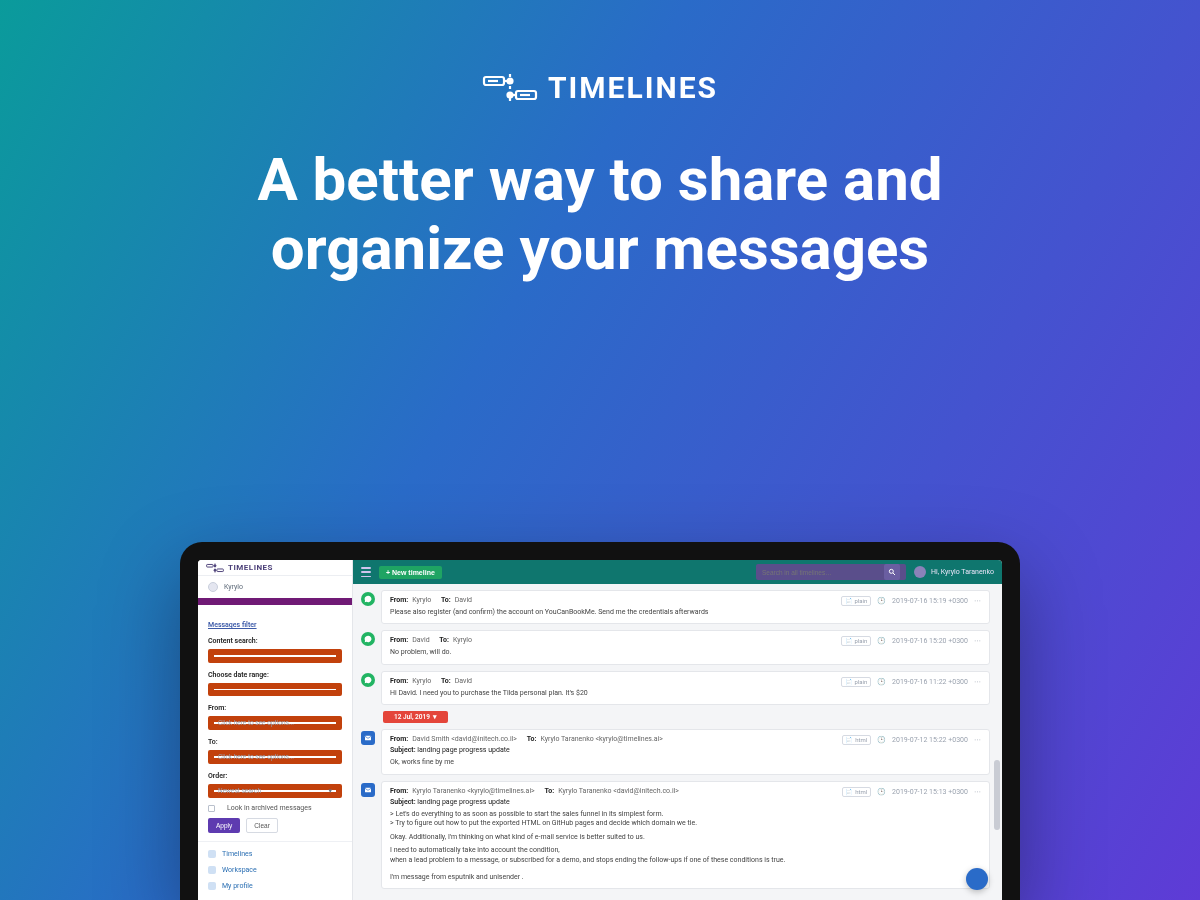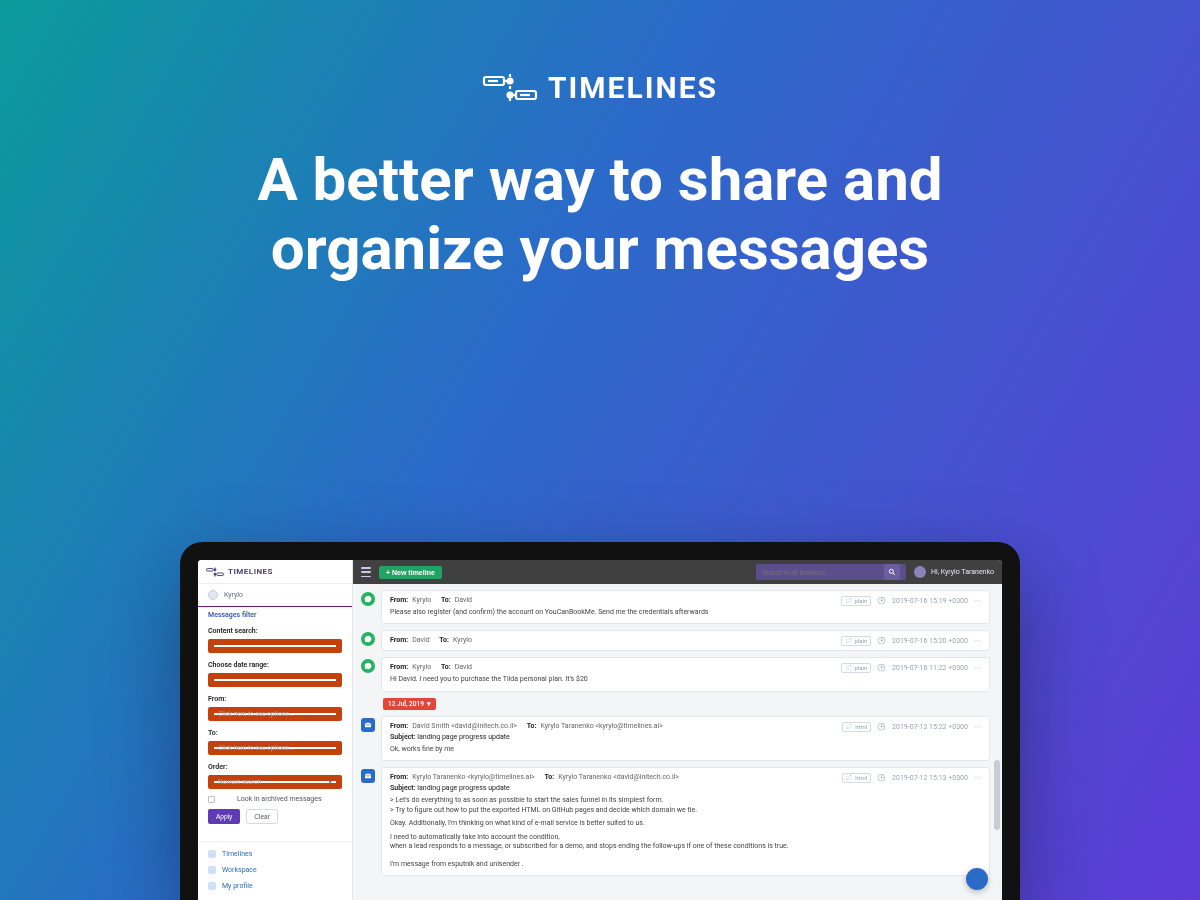--- a/index.html
+++ b/index.html
@@ -40,40 +40,40 @@
     display: flex; flex-direction: column;
   }
   .sb-logo {
     height: 24px; background: #fff; display: flex; align-items: center; gap: 4px;
     padding: 0 8px; border-bottom: 1px solid #eceef2;
   }
   .sb-logo .mini-icon svg { width: 18px; height: 10px; display:block; }
   .sb-logo-text { font-size: 8px; font-weight: 700; color: #4b3f78; letter-spacing: .5px; }
   .sb-user { display:flex; align-items:center; gap:6px; padding: 6px 10px; color:#5f6b7a; }
   .sb-user-avatar { width:10px; height:10px; border-radius:50%; background:#e4e6f0; border:1px solid #c9cfdc; }
-  .sb-section { padding: 4px 10px 4px 10px; color:#3c5aa8; font-weight:600; border-top:1px solid #701a75; }
+  .sb-section { padding: 16px 10px 4px 10px; color:#3c5aa8; font-weight:600; border-top:7px solid #701a75;text-decoration:underline; }
   .sb-label { padding: 4px 10px 2px; font-weight:600; color:#222; }
   .sb-input, .sb-select {
     margin: 2px 10px 4px; height: 14px; border:6px solid #c2410c; border-radius:2px;
     background:#fff; font-size:6.5px; color:#9aa2af; padding: 0 4px; display:flex; align-items:center;
     justify-content: space-between;
   }
   .sb-select::after { content:"▾"; color:#6b737f; font-size:7px; }
-  .sb-row { display:flex; align-items:flex-end; gap:22px; padding: 2px 10px; color:#555; }
+  .sb-row { display:flex; align-items:flex-end; gap:12px; padding: 2px 10px; color:#555; }
   .sb-cb { width:7px; height:7px; border:1px solid #b9c0cc; border-radius:1px; background:#fff; }
   .sb-actions { display:flex; gap:6px; padding: 4px 10px 8px; }
   .btn-apply { background:#5e3bb0; color:#fff; border:none; border-radius:2px; font-size:6.5px; padding:3px 8px; }
   .btn-clear { background:#fff; border:1px solid #d6dae2; border-radius:2px; font-size:6.5px; padding:3px 7px; color:#555; }
   .sb-nav { margin-top:auto; border-top:1px solid #eef0f4; padding:4px 0 6px; }
   .sb-nav-item { display:flex; align-items:center; gap:6px; padding:4px 10px; color:#2b6fb3; }
   .sb-nav-item .ni { width:8px; height:8px; border-radius:2px; background:#cfe0f4; }
 
   .app-main { flex:1; display:flex; flex-direction:column; min-width:0; }
   .topbar {
-    height:24px; background:#404040; display:flex; align-items:center; gap:8px;
+    height:24px; background:#0f766e; display:flex; align-items:center; gap:8px;
     padding: 0 8px; color:#e9e4f8;
   }
   .topbar .menu-icon { width:10px; height:10px; display:flex; flex-direction:column; justify-content:space-between; }
   .topbar .menu-icon span { display:block; height:1.5px; background:#cfc5ee; border-radius:1px; }
   .btn-new {
     background:#1fa463; color:#fff; border:none; border-radius:2px; font-size:7px;
     padding:3px 7px; font-weight:600;
   }
   .topbar .spacer { flex:1; }
   .search {
@@ -104,21 +104,21 @@
   .card .meta { position:absolute; right:8px; top:5px; display:flex; align-items:center; gap:6px; color:#9aa2af; }
   .meta .tag { border:1px solid #d6dae2; border-radius:2px; padding:0 3px; font-size:6px; line-height:8px; display:flex; align-items:center; gap:2px; }
   .meta .drop { color:#9aa2af; cursor:default; }
   .card .body { margin-top:4px; color:#444; line-height:1.35; }
   .card .subject { margin-top:3px; color:#222; }
   .card .subject b { font-weight:600;margin-top:37px; }
 
   .date-sep { margin: 2px 0 6px 22px; }
   .date-pill {
     display:inline-flex; align-items:center; gap:3px; background:#e4453a; color:#fff;
-    font-size:6.5px; font-weight:600; padding:2px 5px; border-radius:2px;
+    font-size:6.5px; font-weight:600; padding:2px 11px; border-radius:2px;
   }
   .date-pill::after { content:"▾"; font-size:7px; }
 
   .scrollbar {
     position:absolute; right:2px; top:6px; bottom:6px; width:6px;
   }
   .scroll-thumb {
     position:absolute; right:0; width:6px; background:#c9ccd4; border-radius:3px;
     top:170px; height:70px;
   }
@@ -275,20 +275,21 @@
                       <path d="M12 2a10 10 0 0 0-8.7 15L2 22l5.2-1.4A10 10 0 1 0 12 2z"></path>
                     </svg></div>
                 <div class="card">
                   <div class="hdr"><b>From:</b> <span>David</span> &nbsp;<b>To:</b> <span>Kyrylo</span></div>
                   <div class="meta">
                       <span class="tag">📄 <span>plain</span></span>
                       <span>🕒</span>
                       <span>2019-07-16 15:20 +0300</span>
                       <span class="drop">⋯</span>
                     </div>
+                  <div class="body">No problem, will do.</div>
                 </div>
               </div>
 
               <div class="msg green">
                 <div class="avatar"><svg viewBox="0 0 24 24">
                       <path d="M12 2a10 10 0 0 0-8.7 15L2 22l5.2-1.4A10 10 0 1 0 12 2z"></path>
                     </svg></div>
                 <div class="card">
                   <div class="hdr"><b>From:</b> <span>Kyrylo</span> &nbsp;<b>To:</b> <span>David</span></div>
                   <div class="meta">
@@ -339,21 +340,21 @@
                       <span class="drop">⋯</span>
                     </div>
                   <div class="subject"><b>Subject:</b> <span>landing page progress update</span></div>
                   <div class="body">
                     <div>&gt; Let's do everything to as soon as possible to start the sales funnel in its simplest form.</div>
                     <div>&gt; Try to figure out how to put the exported HTML on GitHub pages and decide which domain we tie.</div>
                     <div style="height:4px"></div>
                     <div>Okay. Additionally, I'm thinking on what kind of e-mail service is better suited to us.</div>
                     <div style="height:4px"></div>
                     <div>I need to automatically take into account the condition,</div>
-                    <div>when a lead responds to a message, or subscribed for a demo, and stops ending the follow-ups if one of these conditions is true.</div>
+                    <div>when a lead problem to a message, or subscribed for a demo, and stops ending the follow-ups if one of these conditions is true.</div>
                     <div style="height:4px"></div>
                     <div style="height:4px"></div>
                     <div>I'm message from esputnik and unisender .</div>
 
                   </div>
                 </div>
               </div>
 
             </div>
 

